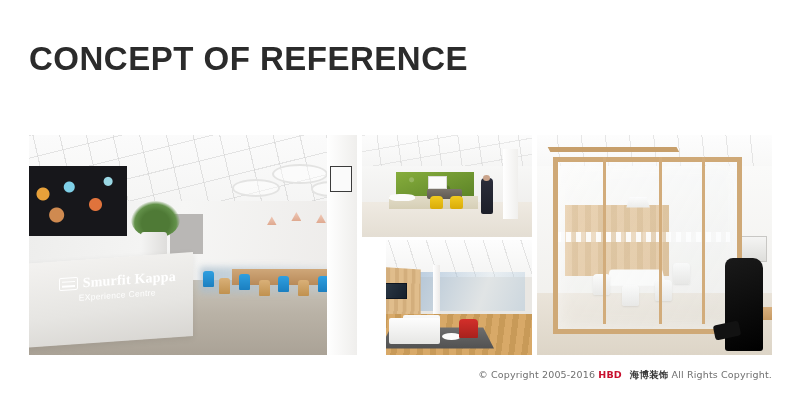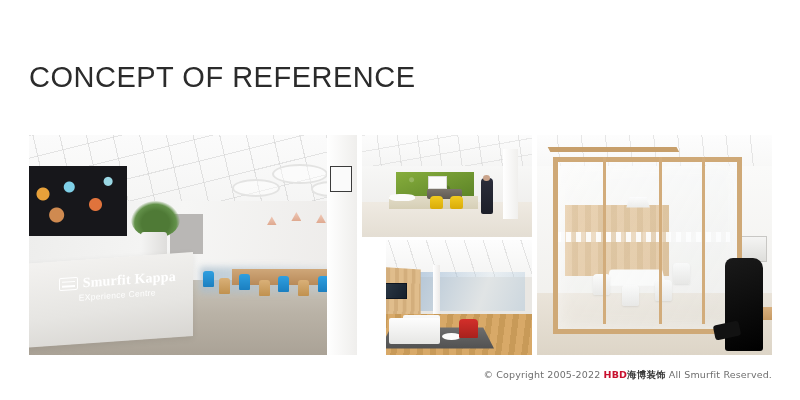--- a/index.html
+++ b/index.html
@@ -9,27 +9,26 @@
   body {
     width: 800px; height: 400px;
     position: relative;
     overflow: hidden;
     font-family: "Liberation Sans", "DejaVu Sans", sans-serif;
   }
 
   
   .header { position: absolute; left: 29px; top: 42px; }
   .page-title {
-    font-size: 29px;
+    font-size: 33px;
     letter-spacing: 0.5px;
     color: #2b2b2b;
-    font-weight: 400;
+    font-weight: 700;
     line-height: 1.05;
     white-space: nowrap;
-    margin-top: 20px;
   }
   .page-subtitle {
     margin-top: 9px;
     font-size: 12.5px;
     color: #4a4a4a;
     letter-spacing: 1px;
     font-family: "DejaVu Sans", "Liberation Sans", sans-serif;
   }
 
   
@@ -328,21 +327,21 @@
   }
 
   
   .footer {
     position: absolute; right: 28px; top: 369px;
     font-size: 9.5px; color: #6f6f6f; letter-spacing: .15px;
     white-space: nowrap;
     font-family: "DejaVu Sans", "Liberation Sans", sans-serif;
   }
   .footer .hbd { color: #c8102e; font-weight: 700; }
-  .footer .cn  { color: #3a3a3a; font-weight: 700; }
+  .footer .cn  { color: #3a3a3a; font-weight: 700; margin-left: 8px; }
 </style>
 </head>
 <body>
 
 <div class="header">
   <div class="page-title">CONCEPT OF REFERENCE</div>
 </div>
 
 <div class="gallery">
 
@@ -440,14 +439,14 @@
       <div class="p4-podmullion" style="left:28%;"></div>
       <div class="p4-podmullion" style="left:52%;"></div>
       <div class="p4-podmullion" style="left:70%;"></div>
       <div class="p4-blackchair"></div>
     </div>
   </div>
 
 </div>
 
 <div class="footer">
-  <span>© Copyright 2005-2022 </span><span class="hbd">HBD</span><span class="cn">海博装饰</span><span> All Smurfit Reserved.</span>
+  <span>© Copyright 2005-2016 </span><span class="hbd">HBD</span><span class="cn">海博装饰</span><span> All Rights Copyright.</span>
 </div>
 
 </body></html>

